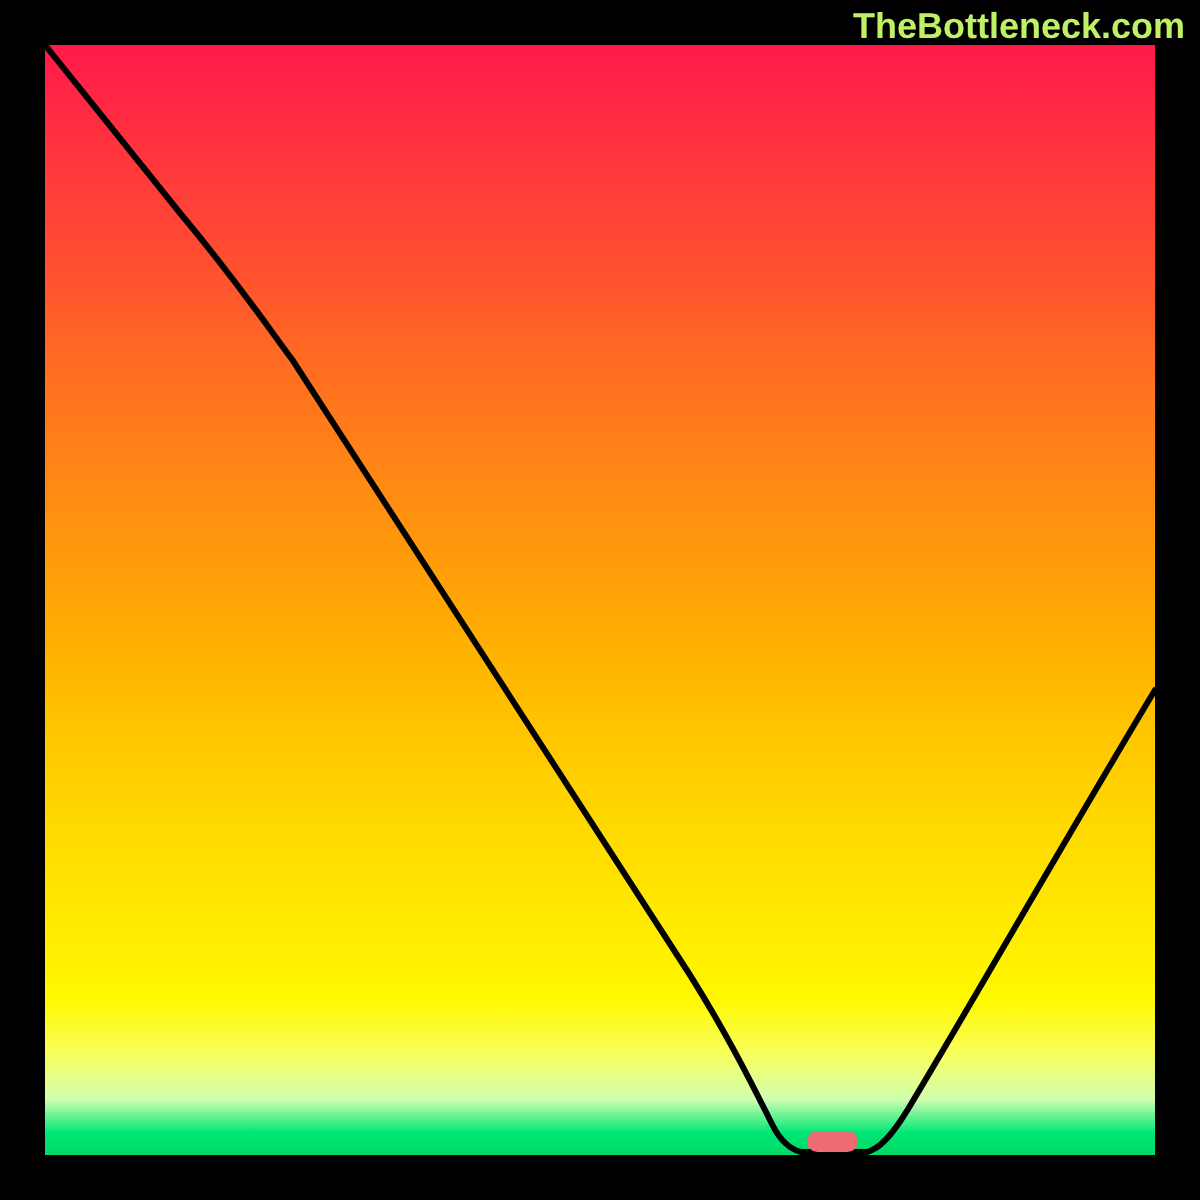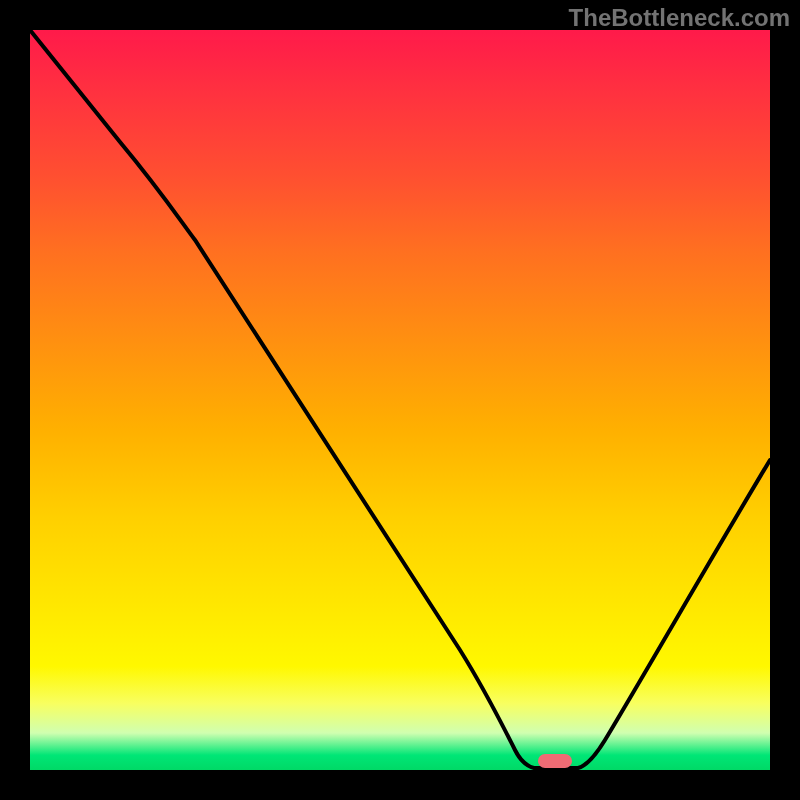--- a/index.html
+++ b/index.html
@@ -8,21 +8,21 @@
     width: 800px;
     height: 800px;
     background: #000;
     position: relative;
     font-family: Arial, sans-serif;
   }
   .watermark {
     position: absolute;
     top: 4px;
     right: 10px;
-    color: #737373;
+    color: #bef264;
     font-size: 24px;
     font-weight: bold;
     z-index: 10;
   }
   .plot-area {
     position: absolute;
     left: 30px;
     top: 30px;
     width: 740px;
     height: 740px;

